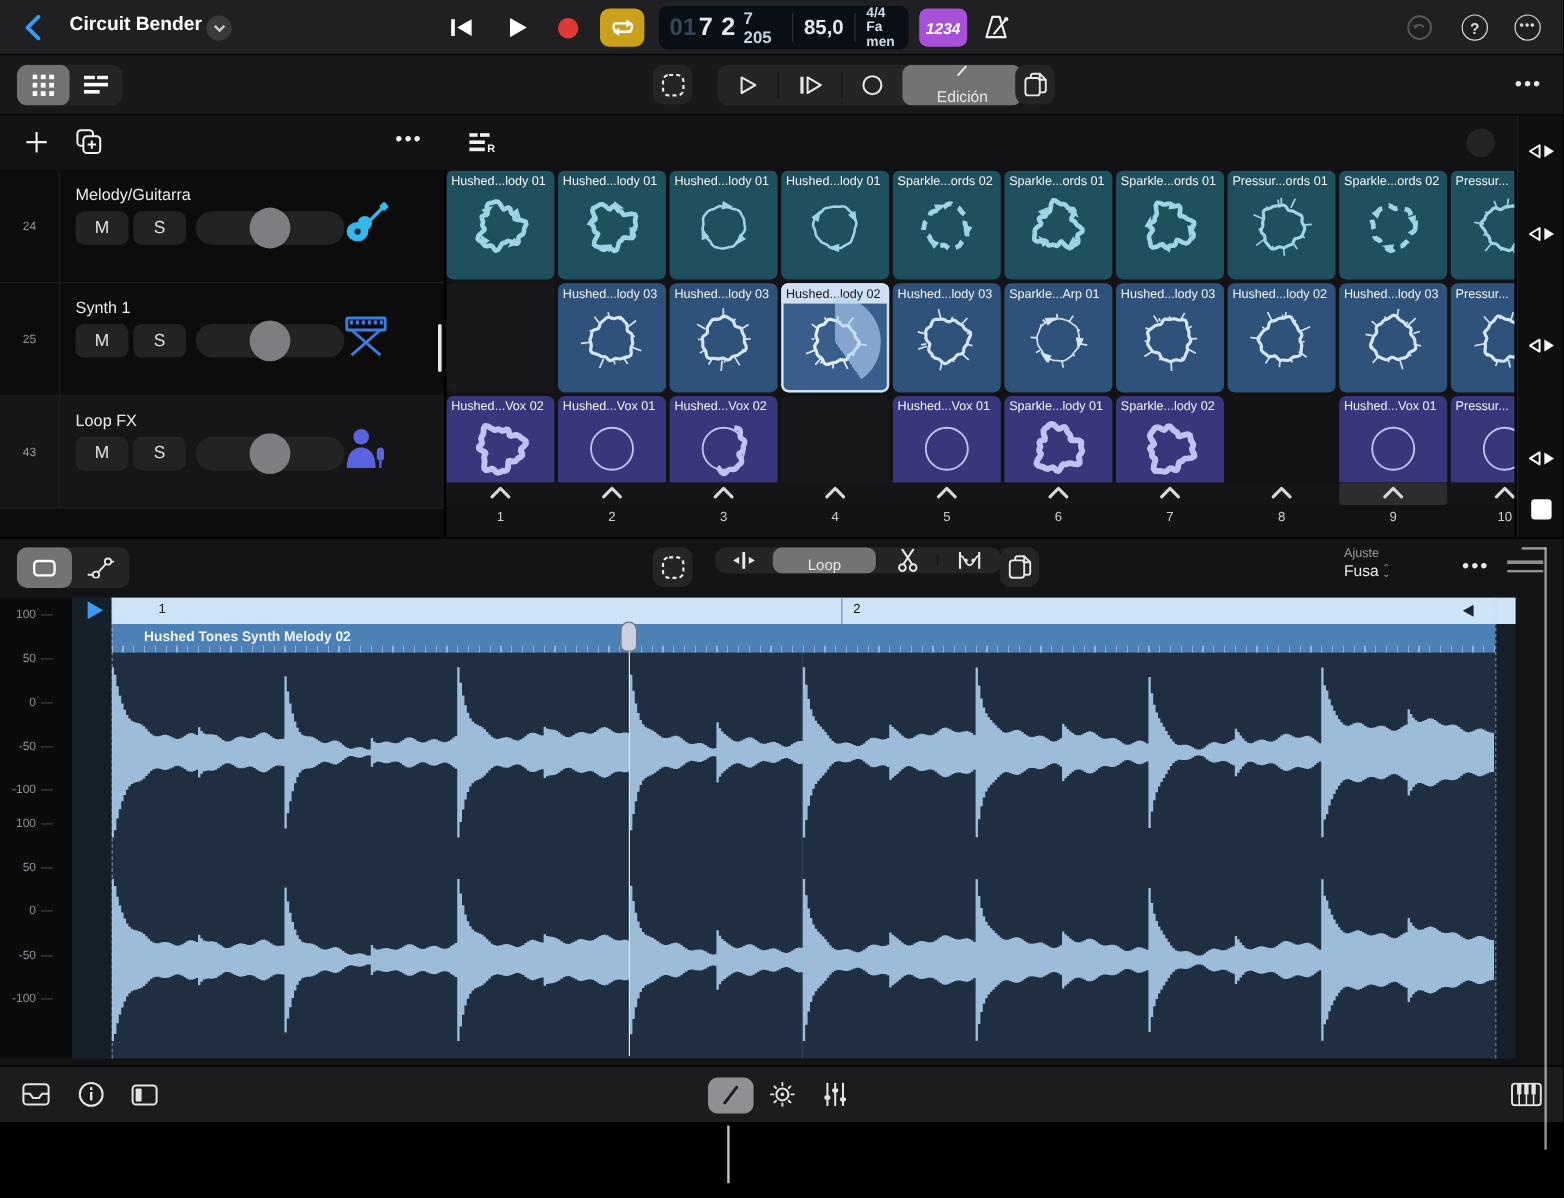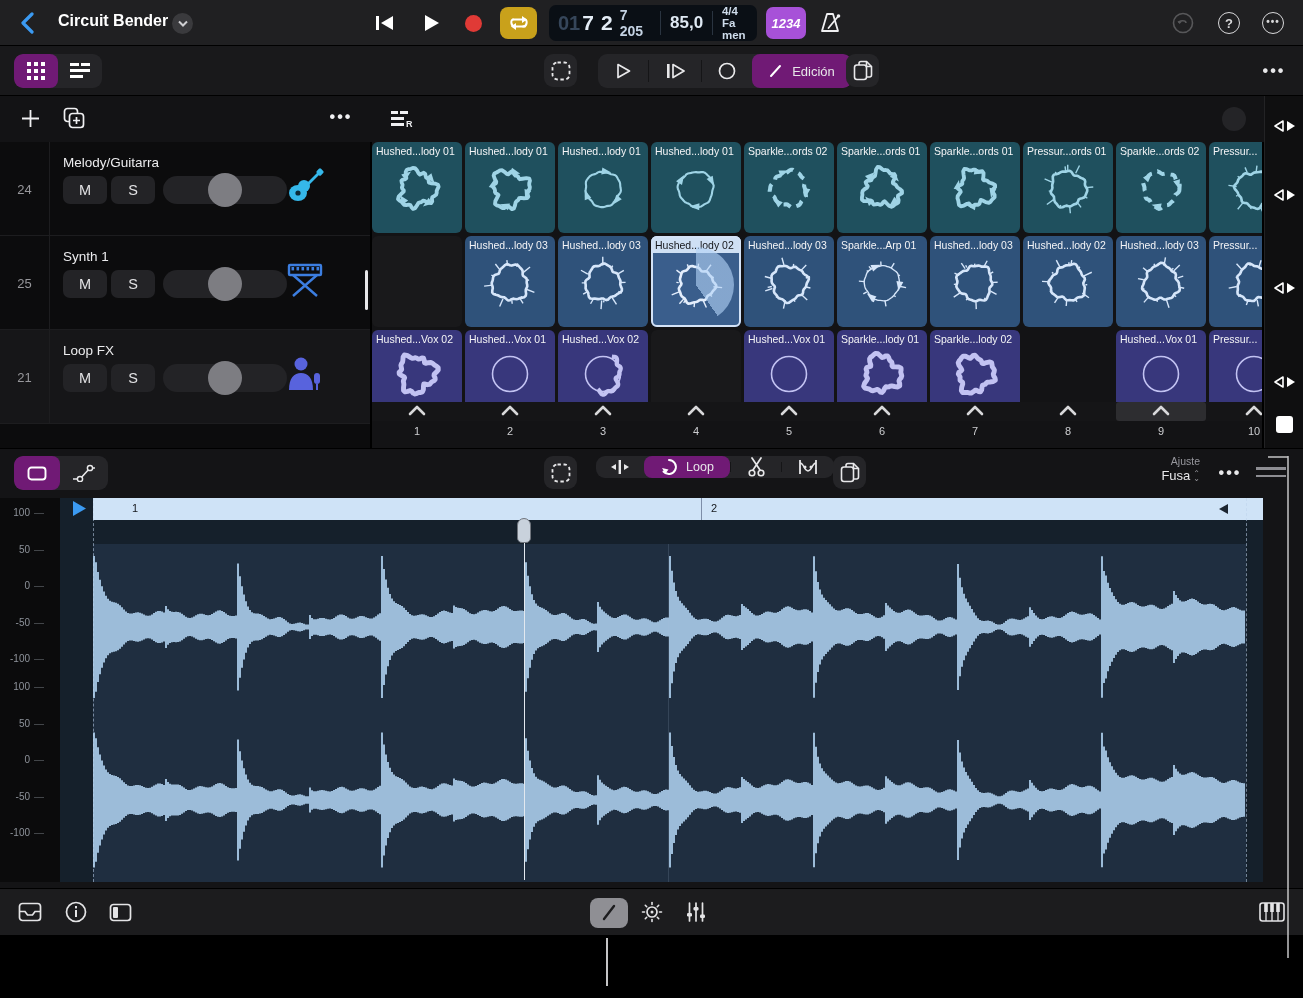--- a/index.html
+++ b/index.html
@@ -15,31 +15,31 @@
   .circle-btn { width:22px; height:22px; border-radius:50%; border:1.6px solid #d8d8da; color:#d8d8da; font-size:13px; }
   #lcd { left:549px; top:5px; width:208px; height:36px; background:#0a0f15; border-radius:7px; display:flex; align-items:center; color:#cfdceb; }
   .lcd-div { width:1px; height:24px; background:#2a3440; }
   #cycle-btn { left:500px; top:7px; width:37px; height:32px; background:#c9a11b; border-radius:8px; }
   #countin-btn { left:766px; top:7px; width:40px; height:32px; background:#a751d8; border-radius:7px; color:#fff; font-weight:bold; font-size:13px; font-style:italic; }
 
   
   #toolbar2 { left:0; top:46px; width:1303px; height:50px; background:#19191b; border-bottom:1px solid #000; }
   .seg-box { background:#252528; border-radius:9px; display:flex; overflow:hidden; }
   .seg { display:flex; align-items:center; justify-content:center; color:#e6e6e8; }
-  .seg.sel { background:#701a75; border-radius:8px; }
+  .seg.sel { background:#737373; border-radius:8px;flex-direction:column; }
   .seg-sep { width:1px; background:#151517; margin:6px 0; }
   .tool-btn { background:#252528; border-radius:9px; }
 
   
   #gridhdr { left:0; top:96px; width:1264px; height:46px; background:#131315; }
   #gutter { left:1264px; top:96px; width:39px; height:352px; background:#0f0f10; border-left:1px solid #232325; }
   #trackhdrs { left:0; top:142px; width:370px; height:306px; background:#0c0c0d; }
   #cells { left:372px; top:142px; width:890px; height:306px; background:#131315; overflow:hidden; }
   .track-row { position:absolute; left:0; width:370px; height:94px; border-bottom:1px solid #1d1d1f; }
-  .tnum { position:absolute; left:0; top:0; width:50px; height:94px; display:flex; align-items:center; justify-content:center; color:#97979b; font-size:13px; border-right:1px solid #1d1d1f; }
+  .tnum { position:absolute; left:0; top:0; width:50px; height:94px; display:flex; align-items:center; justify-content:center; color:#97979b; font-size:10px; border-right:1px solid #1d1d1f; }
   .tname { position:absolute; left:63px; top:13px; font-size:13.5px; color:#ececee; }
   .ms { position:absolute; top:34px; width:44px; height:28px; background:#232326; border-radius:7px; color:#e2e2e4; font-size:14.5px; display:flex; align-items:center; justify-content:center; }
   .vslider { position:absolute; left:163px; top:34px; width:124px; height:28px; background:#232326; border-radius:14px; }
   .vknob { position:absolute; left:45px; top:-3px; width:34px; height:34px; background:#7d7d82; border-radius:50%; }
   .cell { position:absolute; width:90px; border-radius:6px; overflow:hidden; }
   .cell .lbl { font-size:10.5px; color:#f4f4f6; padding:3px 4px 0 4px; white-space:nowrap; overflow:hidden; }
   .cell.sel { outline:2px solid #d3e2f6; outline-offset:-2px; }
   .cell.sel .lbl { background:#cfe0f4; color:#15171b; padding-bottom:2px; }
   #chevstrip { left:372px; top:402px; width:890px; height:19px; background:#151517; overflow:hidden; position:absolute; }
   #numstrip { left:372px; top:421px; width:890px; height:23px; background:#131315; overflow:hidden; position:absolute; }
@@ -301,21 +301,21 @@
               <rect x="11.5" y="7" width="2.6" height="3.4"></rect>
               <rect x="16.5" y="7" width="2.6" height="3.4"></rect>
               <rect x="21.5" y="7" width="2.6" height="3.4"></rect>
               <rect x="26.5" y="7" width="2.6" height="3.4"></rect>
               <rect x="31.5" y="7" width="2.6" height="3.4"></rect>
             </g>
           </svg>
         </div>
       </div>
       <div class="track-row" style="top: 188px; background: rgb(22, 22, 24);">
-        <div class="tnum">21</div>
+        <div class="tnum">43</div>
         <div class="tname">Loop FX</div>
         <div class="ms" style="left: 63px;">M</div>
         <div class="ms" style="left: 111px;">S</div>
         <div class="vslider">
           <div class="vknob"></div>
         </div>
         <div style="position: absolute; left: 285px; top: 24px;">
           <svg width="40" height="40" viewBox="0 0 40 40">
             <g fill="#5863dd">
               <circle cx="16" cy="10" r="6.5"></circle>
@@ -871,21 +871,21 @@
         </div>
       </div>
       <div class="tool-btn abs ctr" style="left:833px;top:7px;width:33px;height:33px;">
         <svg width="20" height="21" viewBox="0 0 20 21">
           <rect x="1.5" y="5" width="12" height="14.5" rx="2.5" fill="none" stroke="#e8e8ea" stroke-width="1.6"></rect>
           <path d="M6 5 V3.5 A2 2 0 0 1 8 1.5 H13.5 L18.5 6.5 V15 A2 2 0 0 1 16.5 17 H13.5" fill="none" stroke="#e8e8ea" stroke-width="1.6"></path>
           <path d="M13.5 1.5 V6.5 H18.5" fill="none" stroke="#e8e8ea" stroke-width="1.6"></path>
         </svg>
       </div>
 
-      <div class="abs" style="left:1120px;top:6px;width:80px;text-align:right;line-height:1.25;">
+      <div class="abs" style="left:1120px;top:6px;width:80px;line-height:1.25;">
         <div style="font-size:10.5px;color:#97979d;">Ajuste</div>
         <div style="font-size:13px;color:#e8e8ea;"><span>Fusa</span><span class="updn">⌃<br>⌄</span></div>
       </div>
       <div class="abs ctr" style="left:1214px;top:13px;width:32px;height:22px;color:#e8e8ea;letter-spacing:2px;font-weight:bold;">
           <span>•••</span>
         </div>
       <div class="abs" style="left:1256px;top:18px;width:30px;">
         <div style="height:2.5px;background:#8e8e93;margin-bottom:5px;"></div>
         <div style="height:2.5px;background:#8e8e93;"></div>
       </div>
@@ -939,20 +939,24 @@
         <span class="abs" style="left:618px;top:4px;">2</span>
         <div class="abs" style="left:608px;top:0;width:1px;height:22px;background:#7d8common;background:#7d8success;background:#7d8da8;"></div>
         <svg class="abs" style="left:1124px;top:5px;" width="12" height="12" viewBox="0 0 12 12">
             <path d="M11 1 L2 6 L11 11 Z" fill="#1c2530"></path>
           </svg>
       </div>
       <svg class="abs" style="left:12px;top:2px;" width="15" height="17" viewBox="0 0 15 17">
           <path d="M1 1 L14 8.5 L1 16 Z" fill="#3b9af2"></path>
         </svg>
 
+      <div id="regionbar">
+        <span class="abs" style="left:27px;top:5px;font-weight:bold;">Hushed Tones Synth Melody 02</span>
+        <div class="abs" style="left:0;bottom:0;width:100%;height:6px;background:repeating-linear-gradient(90deg, rgba(255,255,255,.38) 0 1px, transparent 1px 9px);"></div>
+      </div>
       <div id="regionbody">
         <div class="abs" style="left:575px;top:0;width:1px;height:338px;background:rgba(170,195,220,.16);"></div>
         <svg id="wave-svg" width="1153" height="338">
             <path d="M1 12.0V154.0M3 18.2V147.8M5 27.9V138.1M7 35.7V130.3M9 42.2V123.8M11 47.5V118.5M13 51.8V114.2M15 54.8V111.2M17 56.7V109.3M19 57.7V108.3M21 58.3V107.7M23 58.8V107.2M25 59.8V106.2M27 61.3V104.7M29 63.3V102.7M31 65.5V100.5M33 67.5V98.5M35 69.0V97.0M37 69.6V96.4M39 69.6V96.4M41 69.1V96.9M43 68.5V97.5M45 68.3V97.7M47 68.7V97.3M49 69.5V96.5M51 70.5V95.5M53 71.4V94.6M55 71.8V94.2M57 71.4V94.6M59 70.5V95.5M61 69.1V96.9M63 67.8V98.2M65 67.0V99.0M67 66.9V99.1M69 67.5V98.5M71 68.5V97.5M73 62.1V103.9M75 65.2V100.8M77 67.0V99.0M79 67.8V98.2M81 67.9V98.1M83 67.8V98.2M85 68.0V98.0M87 68.6V97.4M89 69.8V96.2M91 71.3V94.7M93 72.7V93.3M95 73.7V92.3M97 74.0V92.0M99 73.5V92.5M101 72.4V93.6M103 71.2V94.8M105 70.2V95.8M107 69.7V96.3M109 69.8V96.2M111 70.3V95.7M113 70.9V95.1M115 71.2V94.8M117 71.0V95.0M119 70.1V95.9M121 68.8V97.2M123 67.5V98.5M125 66.6V99.4M127 66.3V99.7M129 66.9V99.1M131 68.1V97.9M133 69.6V96.4M135 70.9V95.1M137 71.8V94.2M139 72.1V93.9M141 71.9V94.1M143 71.6V94.4M145 19.6V146.4M147 32.2V133.8M149 42.3V123.7M151 50.6V115.4M153 57.3V108.7M155 62.4V103.6M157 66.1V99.9M159 68.2V97.8M161 69.2V96.8M163 69.5V96.5M165 69.6V96.4M167 70.0V96.0M169 70.8V95.2M171 72.0V94.0M173 73.3V92.7M175 74.5V91.5M177 75.2V90.8M179 75.1V90.9M181 74.6V91.4M183 73.7V92.3M185 73.1V92.9M187 73.0V93.0M189 73.7V92.3M191 75.0V91.0M193 76.6V89.4M195 78.2V87.8M197 79.4V86.6M199 79.9V86.1M201 79.7V86.3M203 79.2V86.8M205 78.7V87.3M207 78.5V87.5M209 78.9V87.1M211 79.7V86.3M213 80.5V85.5M215 80.5V85.5M217 71.1V94.9M219 74.0V92.0M221 75.2V90.8M223 75.2V90.8M225 74.7V91.3M227 74.1V91.9M229 73.9V92.1M231 74.1V91.9M233 74.7V91.3M235 75.2V90.8M237 75.4V90.6M239 75.0V91.0M241 74.0V92.0M243 72.6V93.4M245 71.3V94.7M247 70.5V95.5M249 70.4V95.6M251 71.0V95.0M253 72.1V93.9M255 73.4V92.6M257 74.4V91.6M259 74.8V91.2M261 74.5V91.5M263 73.7V92.3M265 72.8V93.2M267 72.1V93.9M269 71.9V94.1M271 72.3V93.7M273 73.2V92.8M275 74.0V92.0M277 74.5V91.5M279 74.4V91.6M281 73.5V92.5M283 72.2V93.8M285 70.6V95.4M287 69.3V96.7M289 12.0V154.0M291 25.0V141.0M293 35.5V130.5M295 43.8V122.2M297 50.0V116.0M299 54.5V111.5M301 57.3V108.7M303 59.0V107.0M305 60.0V106.0M307 60.9V105.1M309 62.1V103.9M311 63.8V102.2M313 65.9V100.1M315 68.1V97.9M317 70.0V96.0M319 71.3V94.7M321 71.8V94.2M323 71.6V94.4M325 71.0V95.0M327 70.5V95.5M329 70.2V95.8M331 70.5V95.5M333 71.3V94.7M335 72.2V93.8M337 72.9V93.1M339 73.0V93.0M341 72.3V93.7M343 71.1V94.9M345 69.5V96.5M347 67.9V98.1M349 66.9V99.1M351 66.6V99.4M353 66.9V99.1M355 67.7V98.3M357 68.5V97.5M359 68.9V97.1M361 61.6V104.4M363 63.1V102.9M365 63.7V102.3M367 63.9V102.1M369 64.2V101.8M371 65.0V101.0M373 66.3V99.7M375 67.8V98.2M377 69.2V96.8M379 70.1V95.9M381 70.3V95.7M383 69.7V96.3M385 68.5V97.5M387 67.3V98.7M389 66.4V99.6M391 65.9V100.1M393 66.1V99.9M395 66.6V99.4M397 67.2V98.8M399 67.4V98.6M401 67.0V99.0M403 65.9V100.1M405 64.5V101.5M407 63.1V102.9M409 62.2V103.8M411 61.9V104.1M413 62.5V103.5M415 63.6V102.4M417 65.0V101.0M419 66.2V99.8M421 66.9V99.1M423 67.1V98.9M425 66.8V99.2M427 66.5V99.5M429 66.5V99.5M431 67.1V98.9M433 18.2V147.8M435 31.7V134.3M437 42.2V123.8M439 50.2V115.8M441 55.9V110.1M443 59.5V106.5M445 61.7V104.3M447 62.9V103.1M449 63.8V102.2M451 64.7V101.3M453 66.0V100.0M455 67.6V98.4M457 69.2V96.8M459 70.5V95.5M461 71.1V94.9M463 71.1V94.9M465 70.5V95.5M467 69.7V96.3M469 69.1V96.9M471 69.1V96.9M473 69.8V96.2M475 71.2V94.8M477 72.8V93.2M479 74.4V91.6M481 75.5V90.5M483 76.0V90.0M485 75.9V90.1M487 75.5V90.5M489 75.1V90.9M491 75.1V90.9M493 75.8V90.2M495 76.9V89.1M497 78.2V87.8M499 79.3V86.7M501 79.8V86.2M503 79.5V86.5M505 57.9V108.1M507 62.8V103.2M509 65.6V100.4M511 67.6V98.4M513 69.2V96.8M515 70.8V95.2M517 72.2V93.8M519 73.4V92.6M521 74.0V92.0M523 73.9V92.1M525 73.1V92.9M527 72.0V94.0M529 71.0V95.0M531 70.4V95.6M533 70.5V95.5M535 71.4V94.6M537 72.7V93.3M539 74.2V91.8M541 75.3V90.7M543 75.8V90.2M545 75.7V90.3M547 75.2V90.8M549 74.5V91.5M551 74.2V91.8M553 74.4V91.6M555 75.2V90.8M557 76.3V89.7M559 77.5V88.5M561 78.2V87.8M563 78.3V87.7M565 77.6V88.4M567 76.3V89.7M569 75.0V91.0M571 73.9V92.1M573 73.4V92.6M575 73.6V92.4M577 12.0V154.0M579 26.7V139.3M581 38.5V127.5M583 47.0V119.0M585 52.8V113.2M587 56.7V109.3M589 59.3V106.7M591 61.5V104.5M593 63.7V102.3M595 66.1V99.9M597 68.8V97.2M599 71.4V94.6M601 73.6V92.4M603 75.0V91.0M605 75.7V90.3M607 75.6V90.4M609 75.1V90.9M611 74.7V91.3M613 74.7V91.3M615 75.1V90.9M617 76.0V90.0M619 76.9V89.1M621 77.6V88.4M623 77.6V88.4M625 76.8V89.2M627 75.5V90.5M629 73.7V92.3M631 72.2V93.8M633 71.1V94.9M635 70.7V95.3M637 70.9V95.1M639 71.5V94.5M641 72.0V94.0M643 72.2V93.8M645 71.8V94.2M647 70.9V95.1M649 59.9V106.1M651 61.9V104.1M653 63.5V102.5M655 65.1V100.9M657 67.0V99.0M659 68.9V97.1M661 70.5V95.5M663 71.5V94.5M665 71.6V94.4M667 71.0V95.0M669 69.9V96.1M671 68.7V97.3M673 67.8V98.2M675 67.5V98.5M677 67.7V98.3M679 68.2V97.8M681 68.7V97.3M683 68.7V97.3M685 68.1V97.9M687 66.9V99.1M689 65.3V100.7M691 63.8V102.2M693 62.7V103.3M695 62.3V103.7M697 62.8V103.2M699 63.7V102.3M701 64.9V101.1M703 65.8V100.2M705 66.3V99.7M707 66.2V99.8M709 65.7V100.3M711 65.3V100.7M713 65.2V100.8M715 65.7V100.3M717 66.9V99.1M719 68.6V97.4M721 12.3V153.7M723 27.3V138.7M725 38.1V127.9M727 45.5V120.5M729 50.4V115.6M731 53.7V112.3M733 56.1V109.9M735 58.2V107.8M737 60.3V105.7M739 62.5V103.5M741 64.4V101.6M743 65.9V100.1M745 66.6V99.4M747 66.5V99.5M749 65.8V100.2M751 64.9V101.1M753 64.3V101.7M755 64.2V101.8M757 64.8V101.2M759 66.1V99.9M761 67.6V98.4M763 69.0V97.0M765 69.9V96.1M767 70.1V95.9M769 69.9V96.1M771 69.4V96.6M773 69.0V97.0M775 69.1V96.9M777 69.8V96.2M779 71.0V95.0M781 72.3V93.7M783 73.4V92.6M785 74.0V92.0M787 73.7V92.3M789 72.7V93.3M791 71.3V94.7M793 59.1V106.9M795 61.4V104.6M797 63.4V102.6M799 65.3V100.7M801 66.9V99.1M803 68.2V97.8M805 68.8V97.2M807 68.7V97.3M809 67.9V98.1M811 66.8V99.2M813 65.9V100.1M815 65.4V100.6M817 65.7V100.3M819 66.7V99.3M821 68.2V97.8M823 69.8V96.2M825 71.0V95.0M827 71.6V94.4M829 71.6V94.4M831 71.3V94.7M833 70.9V95.1M835 70.9V95.1M837 71.4V94.6M839 72.6V93.4M841 74.0V92.0M843 75.4V90.6M845 76.4V89.6M847 76.6V89.4M849 76.2V89.8M851 75.2V90.8M853 74.1V91.9M855 73.3V92.7M857 73.1V92.9M859 73.5V92.5M861 74.5V91.5M863 75.5V90.5M865 20.1V145.9M867 33.7V132.3M869 43.2V122.8M871 49.8V116.2M873 54.5V111.5M875 58.3V107.7M877 61.7V104.3M879 65.1V100.9M881 68.5V97.5M883 71.6V94.4M885 74.2V91.8M887 75.9V90.1M889 76.8V89.2M891 76.9V89.1M893 76.7V89.3M895 76.6V89.4M897 76.9V89.1M899 77.6V88.4M901 78.7V87.3M903 79.9V86.1M905 80.5V85.5M907 80.5V85.5M909 80.0V86.0M911 78.7V87.3M913 77.1V88.9M915 75.6V90.4M917 74.7V91.3M919 74.4V91.6M921 74.7V91.3M923 75.3V90.7M925 75.8V90.2M927 75.9V90.1M929 75.4V90.6M931 74.4V91.6M933 73.2V92.8M935 72.3V93.7M937 63.2V102.8M939 66.1V99.9M941 69.0V97.0M943 71.5V94.5M945 73.6V92.4M947 74.9V91.1M949 75.3V90.7M951 74.9V91.1M953 74.0V92.0M955 73.0V93.0M957 72.4V93.6M959 72.3V93.7M961 72.7V93.3M963 73.4V92.6M965 73.9V92.1M967 74.0V92.0M969 73.3V92.7M971 72.1V93.9M973 70.5V95.5M975 68.9V97.1M977 67.9V98.1M979 67.5V98.5M981 67.9V98.1M983 68.8V97.2M985 69.8V96.2M987 70.6V95.4M989 70.8V95.2M991 70.5V95.5M993 69.9V96.1M995 69.4V96.6M997 69.2V96.8M999 69.7V96.3M1001 70.9V95.1M1003 72.5V93.5M1005 74.1V91.9M1007 75.4V90.6M1009 12.3V153.7M1011 27.1V138.9M1013 31.4V134.6M1015 38.7V127.3M1017 44.0V122.0M1019 48.3V117.7M1021 52.0V114.0M1023 55.3V110.7M1025 57.9V108.1M1027 59.8V106.2M1029 60.7V105.3M1031 60.7V105.3M1033 60.0V106.0M1035 59.0V107.0M1037 58.3V107.7M1039 58.1V107.9M1041 58.6V107.4M1043 59.6V106.4M1045 60.9V105.1M1047 62.0V104.0M1049 62.6V103.4M1051 62.5V103.5M1053 62.0V104.0M1055 61.2V104.8M1057 60.7V105.3M1059 60.7V105.3M1061 61.3V104.7M1063 62.4V103.6M1065 63.7V102.3M1067 64.7V101.3M1069 65.0V101.0M1071 64.6V101.4M1073 63.5V102.5M1075 62.1V103.9M1077 60.7V105.3M1079 59.7V106.3M1081 47.1V118.9M1083 51.0V115.0M1085 54.1V111.9M1087 56.2V109.8M1089 57.4V108.6M1091 57.6V108.4M1093 56.9V109.1M1095 55.9V110.1M1097 55.0V111.0M1099 54.6V111.4M1101 55.0V111.0M1103 56.0V110.0M1105 57.4V108.6M1107 58.9V107.1M1109 60.0V106.0M1111 60.5V105.5M1113 60.5V105.5M1115 60.1V105.9M1117 59.8V106.2M1119 59.9V106.1M1121 60.6V105.4M1123 61.9V104.1M1125 63.5V102.5M1127 65.0V101.0M1129 66.0V100.0M1131 66.2V99.8M1133 65.8V100.2M1135 64.9V101.1M1137 63.9V102.1M1139 63.2V102.8M1141 63.1V102.9M1143 63.7V102.3M1145 64.7V101.3M1147 65.7V100.3M1149 66.5V99.5M1151 66.6V99.4" stroke="#a3c4e2" stroke-width="2" fill="none" opacity="0.95"></path>
             <path d="M1 188.5V323.5M3 194.3V317.7M5 203.3V308.7M7 210.5V301.5M9 216.5V295.5M11 221.5V290.5M13 225.5V286.5M15 228.3V283.7M17 230.0V282.0M19 231.0V281.0M21 231.5V280.5M23 232.0V280.0M25 232.9V279.1M27 234.3V277.7M29 236.2V275.8M31 238.2V273.8M33 240.1V271.9M35 241.4V270.6M37 242.0V270.0M39 242.0V270.0M41 241.5V270.5M43 241.0V271.0M45 240.9V271.1M47 241.2V270.8M49 241.9V270.1M51 242.9V269.1M53 243.7V268.3M55 244.1V267.9M57 243.8V268.2M59 242.8V269.2M61 241.6V270.4M63 240.4V271.6M65 239.6V272.4M67 239.5V272.5M69 240.1V271.9M71 241.1V270.9M73 235.0V277.0M75 237.9V274.1M77 239.7V272.3M79 240.4V271.6M81 240.5V271.5M83 240.4V271.6M85 240.5V271.5M87 241.1V270.9M89 242.2V269.8M91 243.6V268.4M93 244.9V267.1M95 245.9V266.1M97 246.1V265.9M99 245.6V266.4M101 244.6V267.4M103 243.5V268.5M105 242.6V269.4M107 242.1V269.9M109 242.2V269.8M111 242.7V269.3M113 243.3V268.7M115 243.6V268.4M117 243.3V268.7M119 242.5V269.5M121 241.3V270.7M123 240.1V271.9M125 239.2V272.8M127 239.0V273.0M129 239.5V272.5M131 240.6V271.4M133 242.0V270.0M135 243.3V268.7M137 244.1V267.9M139 244.3V267.7M141 244.2V267.8M143 243.9V268.1M145 195.5V316.5M147 207.3V304.7M149 216.6V295.4M151 224.3V287.7M153 230.6V281.4M155 235.4V276.6M157 238.7V273.3M159 240.8V271.2M161 241.7V270.3M163 242.0V270.0M165 242.0V270.0M167 242.4V269.6M169 243.1V268.9M171 244.2V267.8M173 245.5V266.5M175 246.6V265.4M177 247.2V264.8M179 247.2V264.8M181 246.6V265.4M183 245.9V266.1M185 245.3V266.7M187 245.2V266.8M189 245.8V266.2M191 247.0V265.0M193 248.6V263.4M195 250.0V262.0M197 251.1V260.9M199 251.6V260.4M201 251.5V260.5M203 251.0V261.0M205 250.5V261.5M207 250.3V261.7M209 250.7V261.3M211 251.5V260.5M213 252.2V259.8M215 252.2V259.8M217 243.4V268.6M219 246.2V265.8M221 247.3V264.7M223 247.3V264.7M225 246.7V265.3M227 246.2V265.8M229 246.0V266.0M231 246.2V265.8M233 246.8V265.2M235 247.3V264.7M237 247.4V264.6M239 247.0V265.0M241 246.1V265.9M243 244.9V267.1M245 243.7V268.3M247 242.9V269.1M249 242.8V269.2M251 243.3V268.7M253 244.4V267.6M255 245.6V266.4M257 246.5V265.5M259 246.8V265.2M261 246.6V265.4M263 245.8V266.2M265 245.0V267.0M267 244.3V267.7M269 244.2V267.8M271 244.6V267.4M273 245.3V266.7M275 246.2V265.8M277 246.6V265.4M279 246.5V265.5M281 245.7V266.3M283 244.4V267.6M285 243.0V269.0M287 241.8V270.2M289 188.5V323.5M291 200.6V311.4M293 210.4V301.6M295 218.0V294.0M297 223.8V288.2M299 227.9V284.1M301 230.6V281.4M303 232.2V279.8M305 233.1V278.9M307 233.9V278.1M309 235.0V277.0M311 236.6V275.4M313 238.6V273.4M315 240.6V271.4M317 242.4V269.6M319 243.6V268.4M321 244.1V267.9M323 243.9V268.1M325 243.4V268.6M327 242.8V269.2M329 242.6V269.4M331 242.9V269.1M333 243.6V268.4M335 244.4V267.6M337 245.1V266.9M339 245.2V266.8M341 244.6V267.4M343 243.4V268.6M345 241.9V270.1M347 240.5V271.5M349 239.5V272.5M351 239.2V272.8M353 239.6V272.4M355 240.3V271.7M357 241.0V271.0M359 241.4V270.6M361 234.6V277.4M363 236.0V276.0M365 236.5V275.5M367 236.7V275.3M369 237.1V274.9M371 237.8V274.2M373 239.0V273.0M375 240.4V271.6M377 241.7V270.3M379 242.5V269.5M381 242.6V269.4M383 242.1V269.9M385 241.1V270.9M387 239.9V272.1M389 239.0V273.0M391 238.6V273.4M393 238.8V273.2M395 239.3V272.7M397 239.8V272.2M399 240.0V272.0M401 239.6V272.4M403 238.6V273.4M405 237.3V274.7M407 236.0V276.0M409 235.1V276.9M411 234.9V277.1M413 235.4V276.6M415 236.5V275.5M417 237.7V274.3M419 238.9V273.1M421 239.5V272.5M423 239.7V272.3M425 239.5V272.5M427 239.2V272.8M429 239.2V272.8M431 239.7V272.3M433 194.2V317.8M435 206.8V305.2M437 216.6V295.4M439 224.0V288.0M441 229.3V282.7M443 232.7V279.3M445 234.7V277.3M447 235.8V276.2M449 236.6V275.4M451 237.5V274.5M453 238.7V273.3M455 240.2V271.8M457 241.6V270.4M459 242.8V269.2M461 243.5V268.5M463 243.4V268.6M465 242.9V269.1M467 242.1V269.9M469 241.6V270.4M471 241.6V270.4M473 242.2V269.8M475 243.5V268.5M477 245.1V266.9M479 246.5V265.5M481 247.6V264.4M483 248.0V264.0M485 247.9V264.1M487 247.5V264.5M489 247.2V264.8M491 247.2V264.8M493 247.8V264.2M495 248.8V263.2M497 250.0V262.0M499 251.0V261.0M501 251.5V260.5M503 251.3V260.7M505 231.2V280.8M507 235.7V276.3M509 238.4V273.6M511 240.2V271.8M513 241.7V270.3M515 243.1V268.9M517 244.5V267.5M519 245.6V266.4M521 246.2V265.8M523 246.0V266.0M525 245.3V266.7M527 244.3V267.7M529 243.3V268.7M531 242.8V269.2M533 242.9V269.1M535 243.7V268.3M537 245.0V267.0M539 246.3V265.7M541 247.3V264.7M543 247.8V264.2M545 247.7V264.3M547 247.2V264.8M549 246.6V265.4M551 246.3V265.7M553 246.5V265.5M555 247.2V264.8M557 248.3V263.7M559 249.4V262.6M561 250.0V262.0M563 250.1V261.9M565 249.4V262.6M567 248.3V263.7M569 247.0V265.0M571 246.0V266.0M573 245.6V266.4M575 245.8V266.2M577 188.5V323.5M579 202.1V309.9M581 213.1V298.9M583 221.0V291.0M585 226.4V285.6M587 230.0V282.0M589 232.5V279.5M591 234.5V277.5M593 236.5V275.5M595 238.8V273.2M597 241.3V270.7M599 243.7V268.3M601 245.7V266.3M603 247.1V264.9M605 247.7V264.3M607 247.6V264.4M609 247.2V264.8M611 246.8V265.2M613 246.8V265.2M615 247.2V264.8M617 248.0V264.0M619 248.9V263.1M621 249.5V262.5M623 249.5V262.5M625 248.8V263.2M627 247.5V264.5M629 245.9V266.1M631 244.4V267.6M633 243.4V268.6M635 243.0V269.0M637 243.2V268.8M639 243.8V268.2M641 244.3V267.7M643 244.4V267.6M645 244.1V267.9M647 243.2V268.8M649 233.0V279.0M651 234.9V277.1M653 236.4V275.6M655 237.9V274.1M657 239.6V272.4M659 241.4V270.6M661 242.9V269.1M663 243.8V268.2M665 243.9V268.1M667 243.4V268.6M669 242.3V269.7M671 241.2V270.8M673 240.4V271.6M675 240.1V271.9M677 240.3V271.7M679 240.8V271.2M681 241.2V270.8M683 241.2V270.8M685 240.7V271.3M687 239.5V272.5M689 238.1V273.9M691 236.6V275.4M693 235.6V276.4M695 235.3V276.7M697 235.7V276.3M699 236.6V275.4M701 237.7V274.3M703 238.5V273.5M705 238.9V273.1M707 238.9V273.1M709 238.4V273.6M711 238.0V274.0M713 237.9V274.1M715 238.4V273.6M717 239.5V272.5M719 241.1V270.9M721 188.7V323.3M723 202.7V309.3M725 212.7V299.3M727 219.6V292.4M729 224.2V287.8M731 227.3V284.7M733 229.5V282.5M735 231.5V280.5M737 233.4V278.6M739 235.4V276.6M741 237.2V274.8M743 238.6V273.4M745 239.2V272.8M747 239.1V272.9M749 238.5V273.5M751 237.7V274.3M753 237.1V274.9M755 237.0V275.0M757 237.6V274.4M759 238.7V273.3M761 240.2V271.8M763 241.4V270.6M765 242.3V269.7M767 242.5V269.5M769 242.3V269.7M771 241.8V270.2M773 241.5V270.5M775 241.5V270.5M777 242.2V269.8M779 243.3V268.7M781 244.6V267.4M783 245.6V266.4M785 246.1V265.9M787 245.8V266.2M789 244.9V267.1M791 243.7V268.3M793 232.2V279.8M795 234.5V277.5M797 236.3V275.7M799 238.0V274.0M801 239.6V272.4M803 240.7V271.3M805 241.3V270.7M807 241.2V270.8M809 240.5V271.5M811 239.5V272.5M813 238.6V273.4M815 238.2V273.8M817 238.4V273.6M819 239.4V272.6M821 240.8V271.2M823 242.2V269.8M825 243.3V268.7M827 243.9V268.1M829 243.9V268.1M831 243.6V268.4M833 243.2V268.8M835 243.2V268.8M837 243.7V268.3M839 244.8V267.2M841 246.2V265.8M843 247.5V264.5M845 248.4V263.6M847 248.6V263.4M849 248.1V263.9M851 247.2V264.8M853 246.2V265.8M855 245.4V266.6M857 245.3V266.7M859 245.7V266.3M861 246.6V265.4M863 247.5V264.5M865 196.0V316.0M867 208.6V303.4M869 217.5V294.5M871 223.6V288.4M873 228.0V284.0M875 231.5V280.5M877 234.7V277.3M879 237.8V274.2M881 241.0V271.0M883 243.9V268.1M885 246.3V265.7M887 247.9V264.1M889 248.7V263.3M891 248.9V263.1M893 248.7V263.3M895 248.6V263.4M897 248.8V263.2M899 249.5V262.5M901 250.5V261.5M903 251.6V260.4M905 252.2V259.8M907 252.2V259.8M909 251.8V260.2M911 250.5V261.5M913 249.0V263.0M915 247.6V264.4M917 246.7V265.3M919 246.5V265.5M921 246.8V265.2M923 247.3V264.7M925 247.8V264.2M927 247.9V264.1M929 247.4V264.6M931 246.5V265.5M933 245.4V266.6M935 244.5V267.5M937 236.0V276.0M939 238.8V273.2M941 241.4V270.6M943 243.8V268.2M945 245.7V266.3M947 246.9V265.1M949 247.3V264.7M951 246.9V265.1M953 246.1V265.9M955 245.2V266.8M957 244.6V267.4M959 244.5V267.5M961 244.9V267.1M963 245.5V266.5M965 246.0V266.0M967 246.1V265.9M969 245.5V266.5M971 244.4V267.6M973 242.9V269.1M975 241.4V270.6M977 240.4V271.6M979 240.1V271.9M981 240.5V271.5M983 241.3V270.7M985 242.3V269.7M987 243.0V269.0M989 243.2V268.8M991 242.9V269.1M993 242.3V269.7M995 241.8V270.2M997 241.7V270.3M999 242.2V269.8M1001 243.3V268.7M1003 244.7V267.3M1005 246.3V265.7M1007 247.4V264.6M1009 188.8V323.2M1011 202.5V309.5M1013 206.5V305.5M1015 213.3V298.7M1017 218.2V293.8M1019 222.2V289.8M1021 225.7V286.3M1023 228.7V283.3M1025 231.2V280.8M1027 232.9V279.1M1029 233.8V278.2M1031 233.7V278.3M1033 233.1V278.9M1035 232.2V279.8M1037 231.5V280.5M1039 231.3V280.7M1041 231.8V280.2M1043 232.8V279.2M1045 233.9V278.1M1047 234.9V277.1M1049 235.5V276.5M1051 235.4V276.6M1053 234.9V277.1M1055 234.2V277.8M1057 233.8V278.2M1059 233.8V278.2M1061 234.4V277.6M1063 235.4V276.6M1065 236.6V275.4M1067 237.5V274.5M1069 237.8V274.2M1071 237.4V274.6M1073 236.4V275.6M1075 235.0V277.0M1077 233.7V278.3M1079 232.9V279.1M1081 221.1V290.9M1083 224.8V287.2M1085 227.6V284.4M1087 229.6V282.4M1089 230.7V281.3M1091 230.8V281.2M1093 230.3V281.7M1095 229.3V282.7M1097 228.5V283.5M1099 228.1V283.9M1101 228.4V283.6M1103 229.4V282.6M1105 230.7V281.3M1107 232.1V279.9M1109 233.1V278.9M1111 233.6V278.4M1113 233.5V278.5M1115 233.2V278.8M1117 232.9V279.1M1119 233.0V279.0M1121 233.7V278.3M1123 234.9V277.1M1125 236.4V275.6M1127 237.7V274.3M1129 238.7V273.3M1131 238.9V273.1M1133 238.5V273.5M1135 237.6V274.4M1137 236.7V275.3M1139 236.1V275.9M1141 236.0V276.0M1143 236.5V275.5M1145 237.5V274.5M1147 238.4V273.6M1149 239.1V272.9M1151 239.3V272.7" stroke="#a3c4e2" stroke-width="2" fill="none" opacity="0.95"></path>
           </svg>
       </div>
       <div class="dotted-edge" style="left:33px;"></div>
       <div class="dotted-edge" style="left:1186px;"></div>
       <div id="playline" style="left:463.5px;top:22px;height:360px;"></div>

